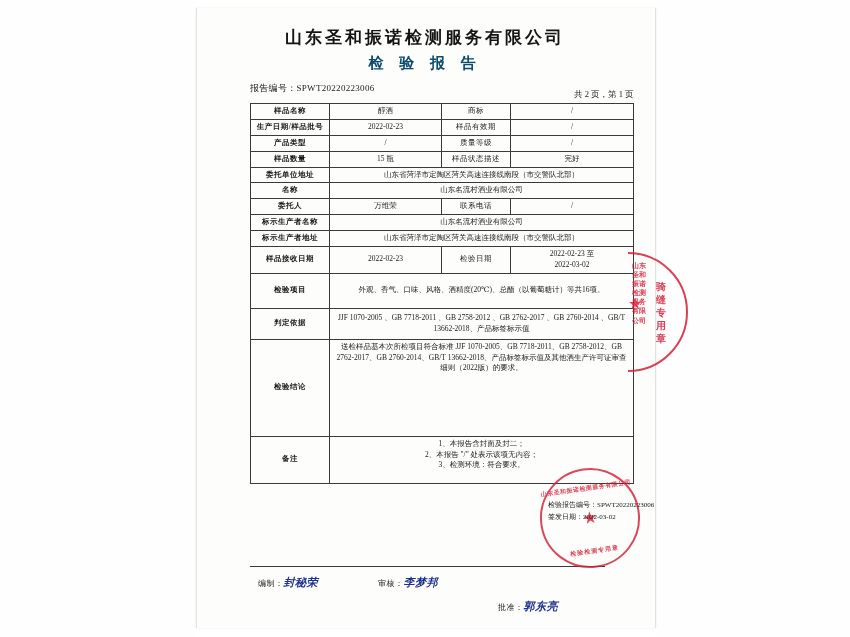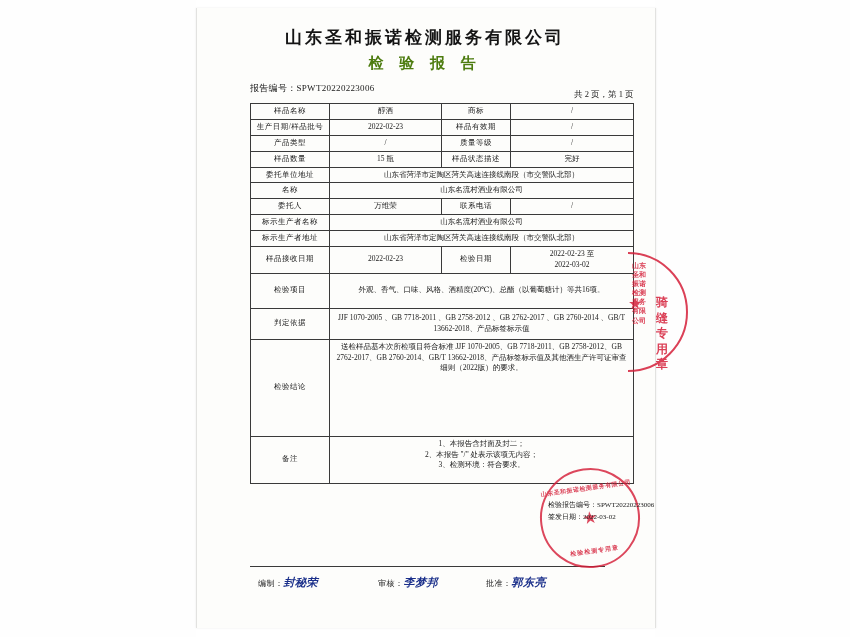--- a/index.html
+++ b/index.html
@@ -63,21 +63,21 @@
   }
   .doc-subtitle {
     position: absolute;
     left: 196px;
     top: 54px;
     width: 458px;
     text-align: center;
     font-size: 15px;
     font-weight: bold;
     letter-spacing: 6px;
-    color: #4d7c0f;
+    color: #0c4a6e;
   }
   .report-no {
     position: absolute;
     left: 250px;
     top: 82px;
     font-size: 9px;
     color: #1a1a1a;
     letter-spacing: 0.3px;
   }
   .page-count {
@@ -103,20 +103,21 @@
     font-size: 7.5px;
     padding: 2px 3px;
     text-align: center;
     vertical-align: middle;
     line-height: 1.45;
     color: #1a1a1a;
   }
   td.lbl {
     width: 72px;
     letter-spacing: 0.5px;
+    font-weight: bold;
   }
   td.lbl2 {
     width: 62px;
     letter-spacing: 0.5px;
   }
   td.val {
     width: 105px;
   }
   td.val2 {
     width: 116px;
@@ -152,21 +153,21 @@
   .handwrite {
     font-family: Liberation Sans, sans-serif;
     color: #1a2f8a;
     font-style: italic;
     font-size: 11px;
     font-weight: bold;
     letter-spacing: 0.5px;
   }
   #sig-prepare { left: 8px; }
   #sig-review  { left: 128px; }
-  #sig-approve { left: 236px; }
+  #sig-approve { left: 248px; margin-top: 24px; }
 
   
   .stamp-round {
     position: absolute;
     border: 2.2px solid #d5203a;
     border-radius: 50%;
     color: #d5203a;
     opacity: 0.82;
   }
   #stamp-main {
@@ -228,23 +229,23 @@
     top: 10px;
     width: 14px;
     font-size: 7px;
     font-weight: bold;
     line-height: 1.3;
     letter-spacing: 0px;
   }
   #stamp-side .vtext2 {
     position: absolute;
     left: 30px;
-    top: 43px;
+    top: 28px;
     width: 14px;
-    font-size: 12px;
+    font-size: 10px;
     font-weight: bold;
     line-height: 1.3;
   }
   #stamp-side .star2 {
     position: absolute;
     left: 2px;
     top: 44px;
     font-size: 16px;
     line-height: 1;
   }

